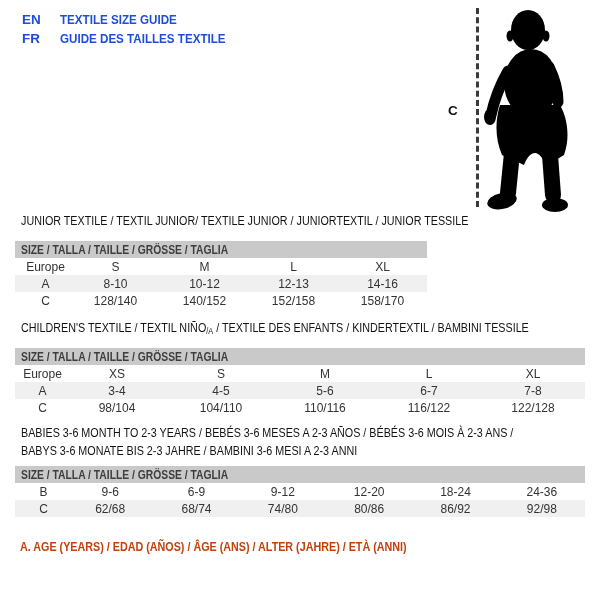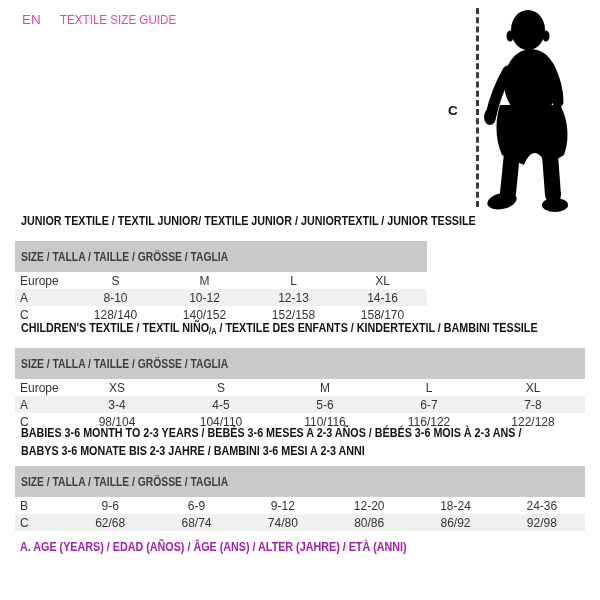--- a/index.html
+++ b/index.html
@@ -2,57 +2,61 @@
 <html><head>
 <meta charset="utf-8">
 <style>
   html,body{margin:0;padding:0;background:#fff}
   .page{position:relative;width:600px;height:600px;background:#ffffff;
         font-family:"Liberation Sans",sans-serif;color:#333;overflow:hidden}
 
   .condensed{display:inline-block;transform:scaleX(0.86);transform-origin:0 50%;white-space:nowrap}
 
   
-  .lang-block{position:absolute;left:22px;top:10px;font-weight:normal;font-size:13.5px;
-              line-height:19px;color:#ec4899}
+  .lang-block{position:absolute;left:22px;top:10px;font-weight:bold;font-size:13.5px;
+              line-height:19px;color:#1d4ed8}
   .lang-row{display:flex;align-items:baseline}
   .lang-code{width:38px;flex:0 0 38px}
 
   
   .measure-line{position:absolute;left:476px;top:8px;height:199px;width:0;
                 border-left:3px dashed #3a3a3a}
   .measure-label{position:absolute;left:448px;top:103px;font-weight:bold;font-size:13.5px;color:#121212}
   .baby{position:absolute;left:480px;top:5px;width:115px;height:210px}
 
   
-  .tbl-title{position:absolute;left:21px;font-weight:bold;font-size:12.5px;color:#121212;
+  .tbl-title{position:absolute;left:21px;font-weight:normal;font-size:12.5px;color:#121212;
              white-space:nowrap;line-height:18px}
   .sub-a{font-size:8.5px;vertical-align:-2px;letter-spacing:0}
 
   
   .tbl{position:absolute;border-collapse:collapse;table-layout:fixed;font-size:12px;color:#333}
   .tbl th{background:#c9c9c9;font-weight:600;color:#3d3d3d;text-align:left;
-          height:31px;padding:0 0 0 6px;font-size:12px}
+          height:17px;padding:0 0 0 6px;font-size:12px}
   .tbl td{height:17px;text-align:center;padding:0;font-weight:400;overflow:visible;white-space:nowrap}
-  .tbl td.rl{text-align:left;padding-left:5px}
+  .tbl td.rl{text-align:center;padding-left:5px}
   .tbl tr.alt{background:#f0f0f0}
 
   
   .foot{position:absolute;left:20px;top:537px;font-weight:bold;font-size:12.5px;
-        line-height:20px;color:#a21caf}
+        line-height:20px;color:#c2410c}
 </style>
 </head>
 <body>
 
 <div class="page">
 
   <div class="lang-block">
     <div class="lang-row">
       <span class="lang-code">EN</span>
       <span class="condensed">TEXTILE SIZE GUIDE</span>
+    </div>
+    <div class="lang-row">
+      <span class="lang-code">FR</span>
+      <span class="condensed">GUIDE DES TAILLES TEXTILE</span>
     </div>
   </div>
 
   <div class="measure-line"></div>
   <div class="measure-label">C</div>
   <svg class="baby" viewBox="0 0 115 210" aria-hidden="true">
     <g fill="#000000" stroke="none">
       <ellipse cx="48" cy="25" rx="17" ry="20"></ellipse>
       <ellipse cx="30" cy="31" rx="3.5" ry="5.5"></ellipse>
       <ellipse cx="66" cy="31" rx="3.5" ry="5.5"></ellipse>

